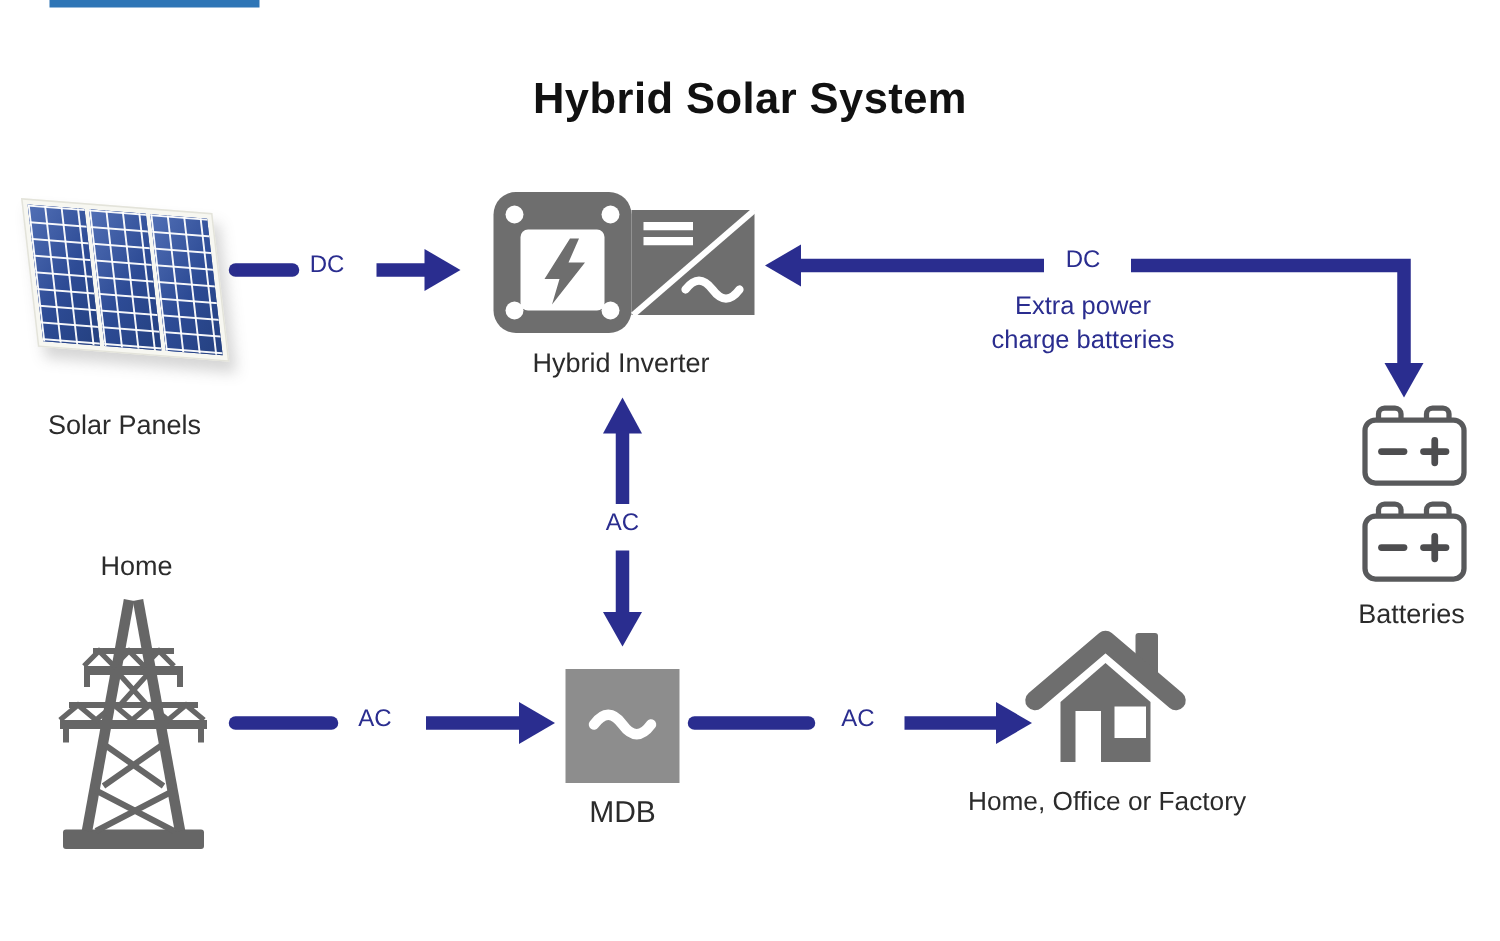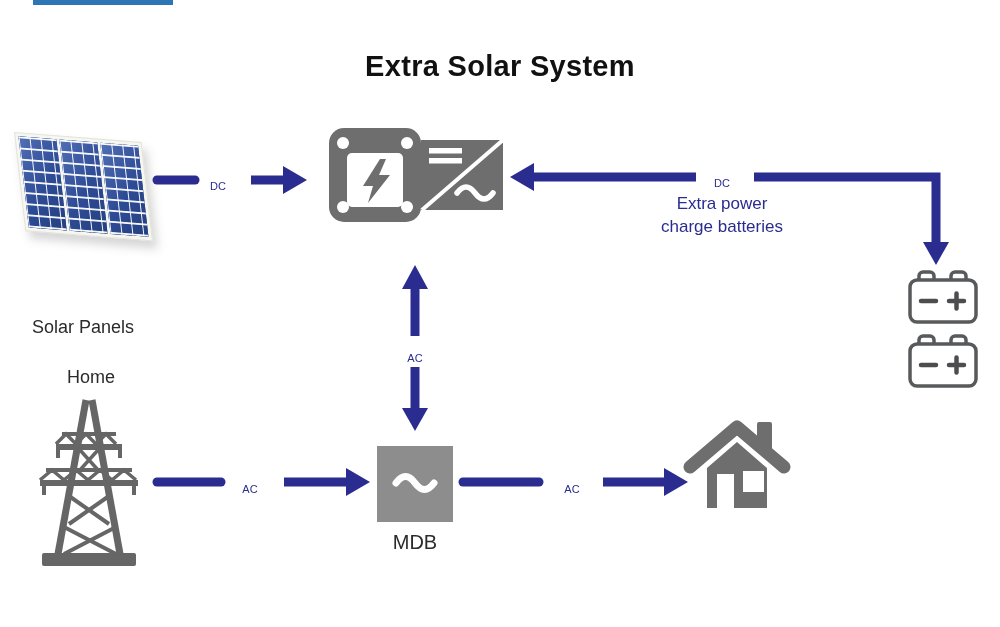--- a/index.html
+++ b/index.html
@@ -21,21 +21,21 @@
   .top-bar{position:absolute;left:33px;top:0;width:140px;height:5px;background:var(--accent-bar);}
 
   .title{position:absolute;left:0;top:50px;width:1000px;text-align:center;
          font-size:29px;font-weight:bold;color:var(--title-text);letter-spacing:.3px;}
 
   .arrows{position:absolute;left:0;top:0;width:1000px;height:627px;}
   .wire{stroke:var(--flow-navy);stroke-width:9;fill:none;}
   .wire-round{stroke-linecap:round;}
   .head{fill:var(--flow-navy);}
 
-  .flow-label{position:absolute;color:var(--flow-navy);font-size:11px;text-align:center;margin-top:12px;}
+  .flow-label{position:absolute;color:var(--flow-navy);font-size:16px;text-align:center;}
   .flow-note{position:absolute;color:var(--flow-navy);font-size:17px;text-align:center;width:200px;}
   .node-label{position:absolute;color:var(--label-text);font-size:18px;text-align:center;}
 
   
   .solar-panels{position:absolute;left:14px;top:132px;width:128px;height:98px;
     background:#f7f7f1;border:1px solid #e3e3da;padding:3px;display:flex;gap:3px;
     transform:rotate(4.5deg) skewX(11deg);transform-origin:0 0;
     box-shadow:4px 7px 9px rgba(90,90,90,.25);}
   .sp-panel{flex:1;
     background-color:var(--panel-blue);
@@ -59,21 +59,21 @@
   .batt-stroke{stroke:var(--battery-outline);fill:#ffffff;}
   .batt-sym{stroke:var(--battery-symbol);stroke-linecap:round;}
 </style>
 </head>
 <body>
 
 <div class="canvas">
 
   <div class="top-bar"></div>
 
-  <h1 class="title">Extra Solar System</h1>
+  <h1 class="title">Hybrid Solar System</h1>
 
   <svg class="arrows" viewBox="0 0 1000 627">
     <g>
       <path class="wire wire-round" d="M157 180 H195"></path>
       <path class="wire" d="M251 180 H284"></path>
       <polygon class="head" points="283,166 307,180 283,194"></polygon>
     </g>
     <g>
       <polygon class="head" points="510,177 534,163 534,191"></polygon>
       <path class="wire" d="M532 177 H696"></path>
@@ -104,53 +104,55 @@
   <div class="flow-note" style="left:622px;top:194px;">Extra power</div>
   <div class="flow-label" style="left:393px;top:340px;width:44px;">AC</div>
   <div class="flow-label" style="left:228px;top:471px;width:44px;">AC</div>
   <div class="flow-label" style="left:550px;top:471px;width:44px;">AC</div>
 
   <div class="solar-panels">
     <div class="sp-panel"></div>
     <div class="sp-panel"></div>
     <div class="sp-panel"></div>
   </div>
-  <div class="node-label" style="left:8px;top:273px;width:150px;margin-top:44px;">Solar Panels</div>
+  <div class="node-label" style="left:8px;top:273px;width:150px;">Solar Panels</div>
 
   <svg class="inverter-icon" width="176" height="96" viewBox="0 0 176 96">
     <rect class="icon-fill" x="1" y="1" width="92" height="94" rx="15"></rect>
     <circle cx="15" cy="16" r="6" fill="#fff"></circle>
     <circle cx="79" cy="16" r="6" fill="#fff"></circle>
     <circle cx="15" cy="80" r="6" fill="#fff"></circle>
     <circle cx="79" cy="80" r="6" fill="#fff"></circle>
     <rect x="19" y="26" width="56" height="54" rx="5" fill="#fff"></rect>
     <polygon class="icon-fill" points="52,32 35,59 45,59 40,76 62,48 51,48 58,32"></polygon>
     <rect class="icon-fill" x="93" y="13" width="82" height="70"></rect>
     <line x1="94" y1="83" x2="175" y2="13" stroke="#fff" stroke-width="4"></line>
     <rect x="101" y="21" width="33" height="5.5" fill="#fff"></rect>
     <rect x="101" y="31" width="33" height="5.5" fill="#fff"></rect>
     <path d="M129 66 q9 -12 18 0 q9 12 18 0" stroke="#fff" stroke-width="5.5" fill="none" stroke-linecap="round"></path>
   </svg>
+  <div class="node-label" style="left:324px;top:232px;width:180px;">Hybrid Inverter</div>
 
   <div class="batteries-icon">
     <svg class="battery" width="70" height="56" viewBox="0 0 70 56">
       <rect class="batt-stroke" x="11" y="4" width="15" height="14" rx="4" stroke-width="3.5"></rect>
       <rect class="batt-stroke" x="43" y="4" width="15" height="14" rx="4" stroke-width="3.5"></rect>
       <rect class="batt-stroke" x="2" y="12" width="66" height="42" rx="7" stroke-width="3.5"></rect>
       <path class="batt-sym" d="M13 33 H28" stroke-width="4.5"></path>
       <path class="batt-sym" d="M41 33 H56 M48.5 25.5 V40.5" stroke-width="4.5"></path>
     </svg>
     <svg class="battery" width="70" height="56" viewBox="0 0 70 56">
       <rect class="batt-stroke" x="11" y="4" width="15" height="14" rx="4" stroke-width="3.5"></rect>
       <rect class="batt-stroke" x="43" y="4" width="15" height="14" rx="4" stroke-width="3.5"></rect>
       <rect class="batt-stroke" x="2" y="12" width="66" height="42" rx="7" stroke-width="3.5"></rect>
       <path class="batt-sym" d="M13 33 H28" stroke-width="4.5"></path>
       <path class="batt-sym" d="M41 33 H56 M48.5 25.5 V40.5" stroke-width="4.5"></path>
     </svg>
   </div>
+  <div class="node-label" style="left:881px;top:399px;width:120px;">Batteries</div>
 
   <div class="node-label" style="left:51px;top:367px;width:80px;">Home</div>
   <svg class="tower-icon" width="106" height="172" viewBox="0 0 106 172">
     <rect class="tower-fill" x="6" y="157" width="94" height="13" rx="2"></rect>
     <path class="tower-stroke" d="M50 4 L22 158" stroke-width="7"></path>
     <path class="tower-stroke" d="M56 4 L84 158" stroke-width="7"></path>
     <path class="tower-stroke" d="M44 54 L62 74 M62 54 L44 74" stroke-width="3.5"></path>
     <path class="tower-stroke" d="M33 100 L73 128 M73 100 L33 128" stroke-width="4"></path>
     <path class="tower-stroke" d="M28 131 L80 158 M80 131 L28 158" stroke-width="4"></path>
     <g>
@@ -176,14 +178,15 @@
   </div>
   <div class="node-label" style="left:377px;top:531px;width:76px;font-size:20px;">MDB</div>
 
   <svg class="house-icon" width="112" height="106" viewBox="0 0 112 106">
     <rect class="icon-fill" x="76" y="12" width="15" height="28" rx="2"></rect>
     <path d="M9 57 L56 17 L103 57" fill="none" stroke="#6e6e6e" stroke-width="13" stroke-linecap="round" stroke-linejoin="round"></path>
     <path class="icon-fill" d="M26 58 L56 32 L86 58 V98 H26 Z"></path>
     <rect x="36" y="64" width="17" height="34" fill="#fff"></rect>
     <rect x="62" y="61" width="21" height="21" fill="#fff"></rect>
   </svg>
+  <div class="node-label" style="left:628px;top:524px;width:220px;font-size:17.5px;">Home, Office or Factory</div>
 
 </div>
 
 </body></html>

